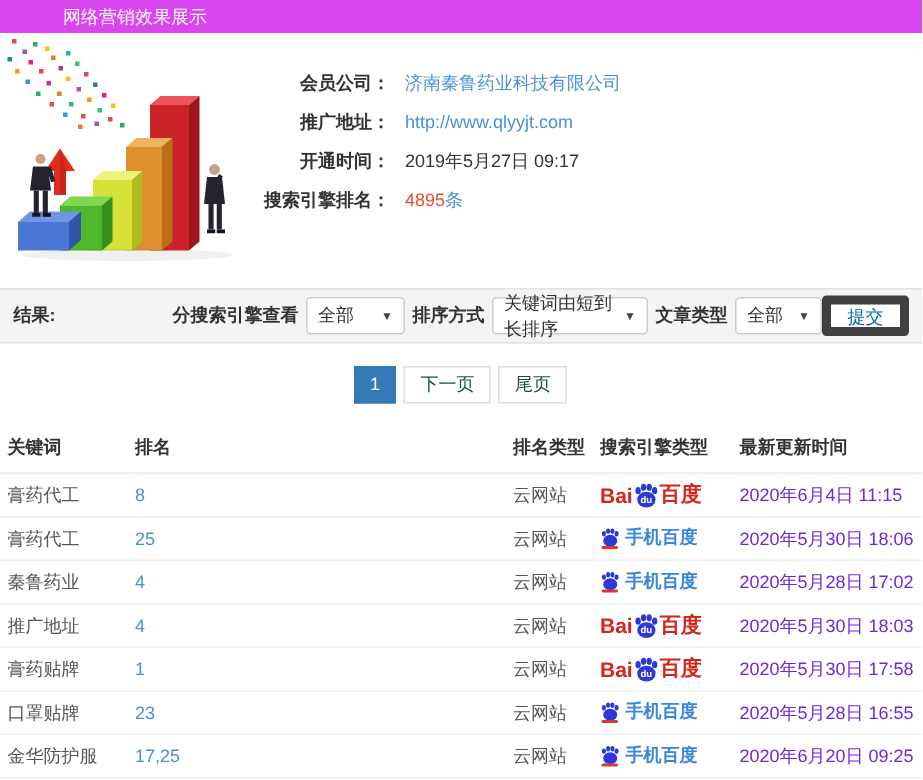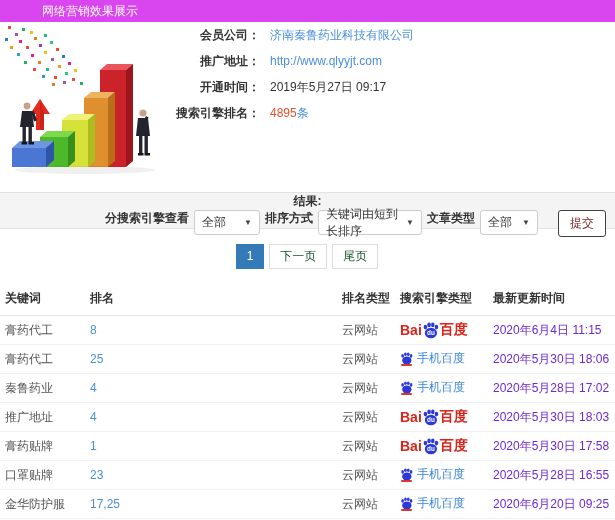--- a/index.html
+++ b/index.html
@@ -11,44 +11,44 @@
   }
   .page { width:615px; height:520px; position:relative; }
 
   
   .titlebar { height:22px; background:#d946ef; color:#fff; line-height:22px;
     padding-left:42px; font-size:12px; }
 
   
   .info-section { position:relative; height:170px; background:#fff; }
   .clipart { position:absolute; left:0; top:2px; width:170px; height:152px; }
-  .info-list { position:absolute; left:168px; top:4px; }
+  .info-list { position:absolute; left:168px; top:24px; }
   .info-row { display:flex; height:18px; line-height:18px; margin-bottom:8px; }
   .info-label { width:92px; text-align:right; font-weight:bold; color:#333; }
   .info-value { margin-left:10px; }
   .v-link { color:#4a90d9; text-decoration:none; cursor:pointer; }
   .v-text { color:#333; }
   .v-num { color:#e8502a; }
   .v-suffix { color:#4a90d9; }
 
   
   .filter-bar { height:37px; background:#f4f4f4; border-top:1px solid #e2e2e2;
-    border-bottom:1px solid #e2e2e2; display:flex; align-items:center; padding:0 9px;flex-direction:column; }
+    border-bottom:1px solid #e2e2e2; display:flex; align-items:center; padding:0 9px; }
   .result-label { font-weight:bold; color:#333; }
-  .filter-controls { margin-left:auto; display:flex; }
+  .filter-controls { margin-left:auto; display:flex; align-items:center; }
   .filter-label { font-weight:bold; margin:0 5px; white-space:nowrap; }
   .select-box { background:#fff; border:1px solid #ccc; border-radius:3px; height:25px;
     display:inline-flex; align-items:center; justify-content:space-between;
     padding:0 7px; cursor:pointer; color:#333; }
   .sel-engine { width:66px; }
   .sel-sort   { width:104px; }
   .sel-article{ width:58px; }
   .caret { font-size:8px; color:#444; margin-left:5px; }
-  .submit-btn { height:27px; margin-left:20px; padding:0 11px; background:#fff;
-    border:1px solid #404040; border-radius:3px; font-size:12px; color:#7f1d1d; cursor:pointer;
+  .submit-btn { height:27px; margin-left:0; padding:0 11px; background:#fff;
+    border:6px solid #404040; border-radius:3px; font-size:12px; color:#0369a1; cursor:pointer;
     font-family:inherit; }
 
   
   .pagination { display:flex; justify-content:center; margin:15px 0 12px; }
   .page-btn { padding:5px 10px; border:1px solid #ddd; background:#fff; color:#14532d;
     margin-left:-1px; cursor:pointer; font-size:12px; line-height:13px; }
   .page-btn.active { background:#337ab7; border-color:#337ab7; color:#fff; }
   .page-btn + .page-btn { margin-left:5px; }
 
   
@@ -59,21 +59,21 @@
     white-space:nowrap; vertical-align:middle; }
   .kw { color:#555; }
   .rank-val { color:#4a90d9; cursor:pointer; }
   .rank-type { color:#555; }
   .updated { color:#6d28d9; }
 
   
   .logo-baidu { display:inline-flex; align-items:center; font-weight:bold;
     color:#d9241c; font-size:14px; letter-spacing:0; }
   .logo-baidu .cn { margin-left:1px; }
-  .logo-mbaidu { display:inline-flex; align-items:center; color:#3a87d9; font-size:12px; }
+  .logo-mbaidu { display:inline-flex; align-items:center; color:#3a87d9; font-size:12px;font-weight:bold; }
   .logo-mbaidu .lbl { margin-left:4px; }
   .paw-wrap { display:inline-block; line-height:0; }
 </style>
 </head>
 <body>
 
 <div class="page">
 
   <div class="titlebar">
     <span>网络营销效果展示</span>

